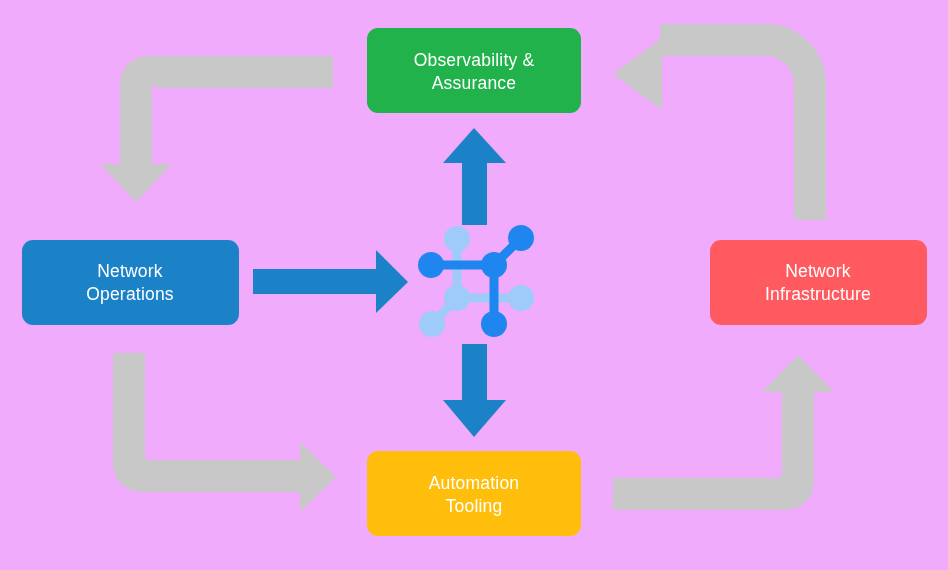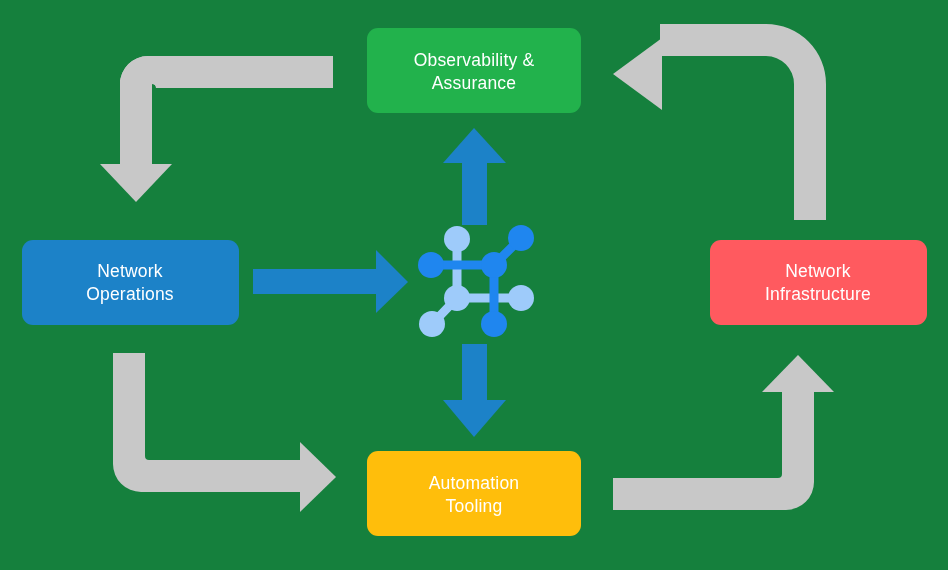--- a/index.html
+++ b/index.html
@@ -11,21 +11,21 @@
   body {
     width: 948px;
     height: 570px;
     overflow: hidden;
     font-family: "Liberation Sans", sans-serif;
   }
   #diagram-root {
     position: relative;
     width: 948px;
     height: 570px;
-    background: #15803d;
+    background: #f0abfc;
   }
   svg.diagram-canvas {
     display: block;
     width: 948px;
     height: 570px;
   }
   .node-label {
     font-family: "Liberation Sans", sans-serif;
     font-size: 17.5px;
     fill: #ffffff;

